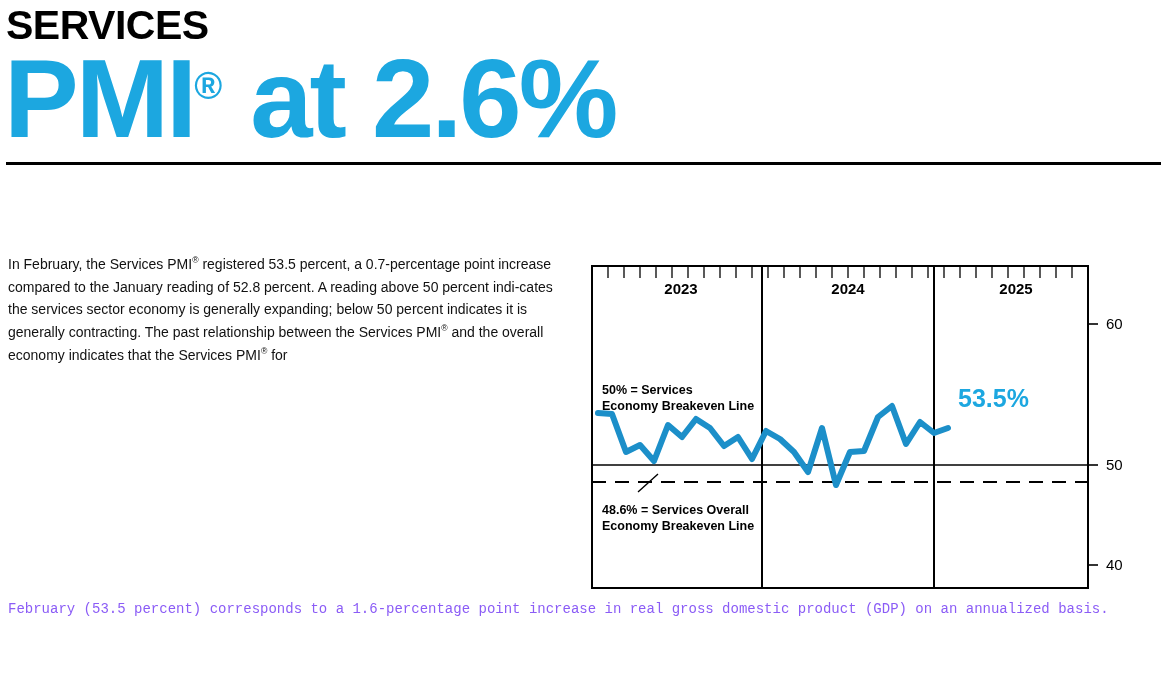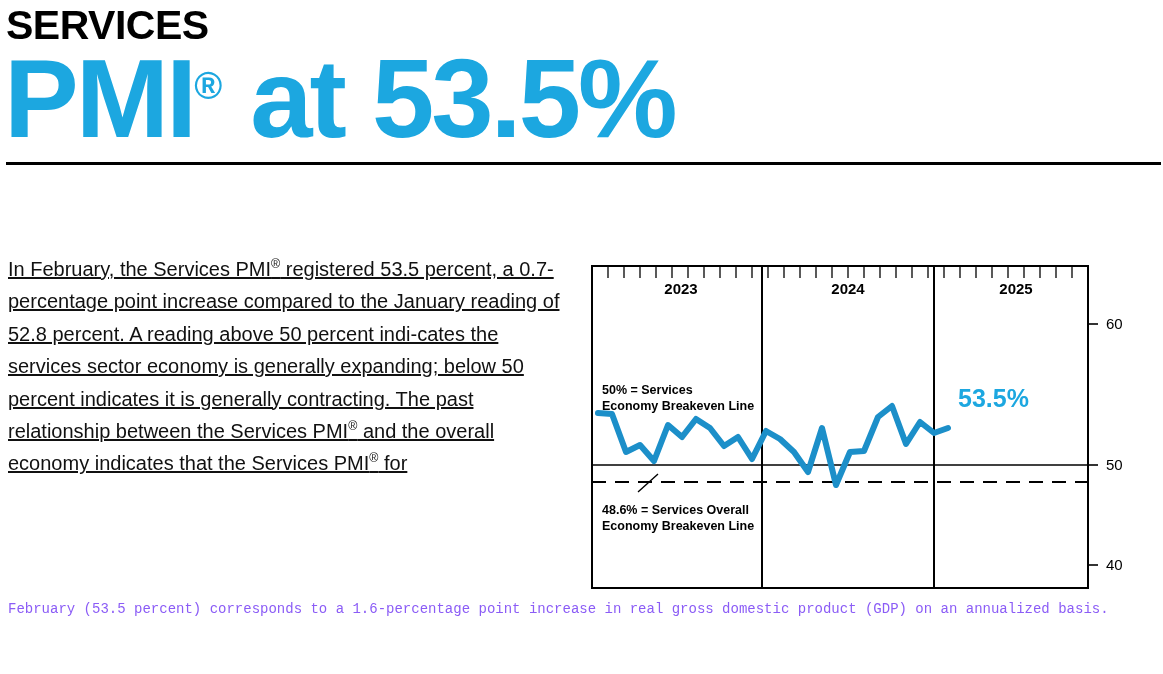--- a/index.html
+++ b/index.html
@@ -49,24 +49,23 @@
   .rule {
     border-top: 3px solid #000000;
     margin: 12px 2px 0 2px;
   }
   
   .body-col {
     position: absolute;
     left: 8px;
     top: 247px;
     width: 560px;
-    font-size: 20px;
+    font-size: 14px;
     line-height: 1.62;
     color: #111;
-    text-decoration: underline;
   }
   .body-rest {
     position: absolute;
     left: 8px;
     top: 592px;
     width: 1140px;
     font-size: 14px;
     line-height: 1.62;
     color: #8b5cf6;
     font-family: Liberation Mono, monospace;
@@ -107,21 +106,21 @@
     font-family: "Liberation Sans", sans-serif;
   }
 </style>
 </head>
 <body>
 
 <div class="page">
 
   <div class="header">
     <div class="kicker">SERVICES</div>
-    <div class="headline"><span>PMI</span><span class="reg">®</span><span> at 53.5%</span></div>
+    <div class="headline"><span>PMI</span><span class="reg">®</span><span> at 2.6%</span></div>
     <div class="rule"></div>
   </div>
 
   <div class="body-col">
     In February, the Services PMI<sup class="reg-sm">®</sup> registered 53.5 percent, a 0.7-percentage point increase compared to the January reading of 52.8 percent. A reading above 50 percent indi-cates the services sector economy is generally expanding; below 50 percent indicates it is generally contracting. The past relationship between the Services PMI<sup class="reg-sm">®</sup> and the overall economy indicates that the Services PMI<sup class="reg-sm">®</sup> for
   </div>
 
   <div class="body-rest">February (53.5 percent) corresponds to a 1.6-percentage point increase in real gross domestic product (GDP) on an annualized basis.</div>
 
   <div class="chart-wrap">

